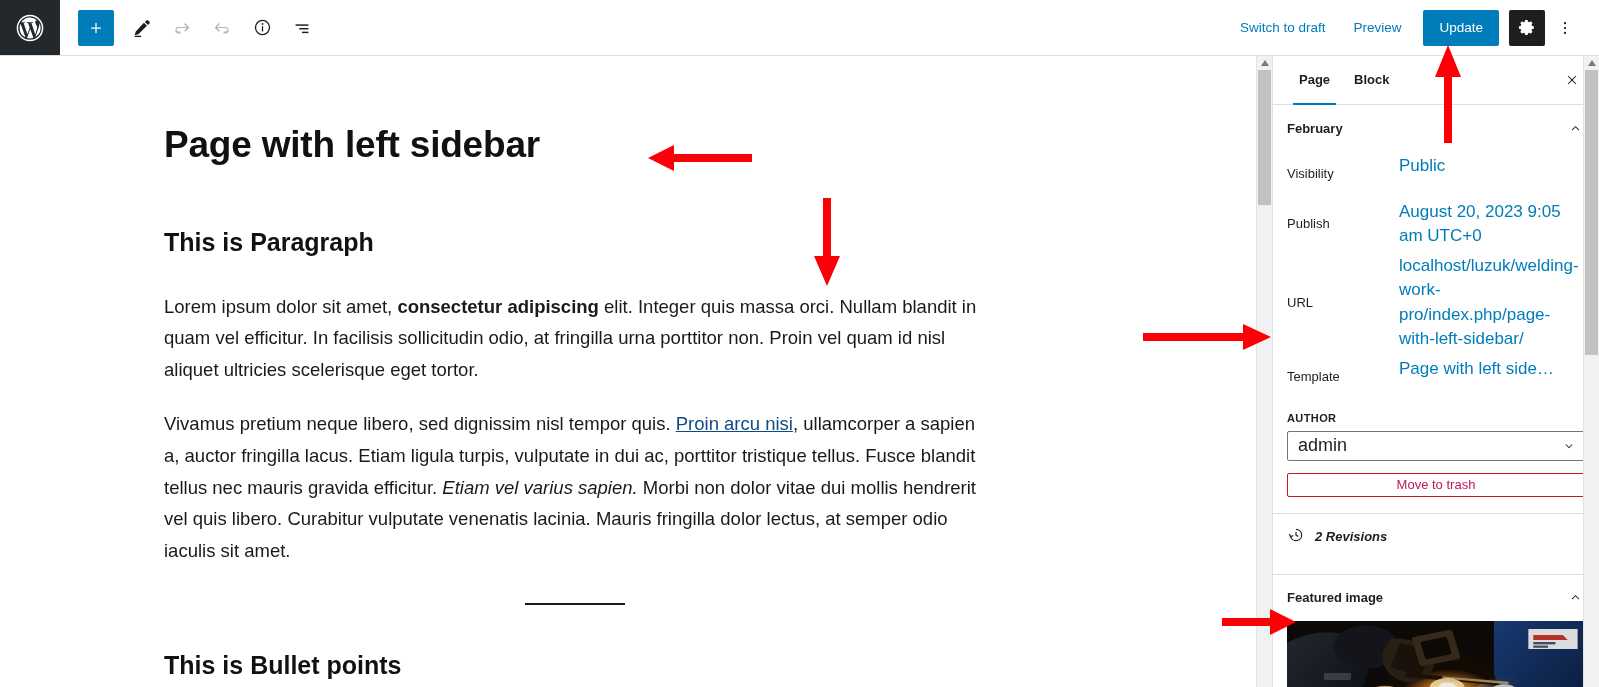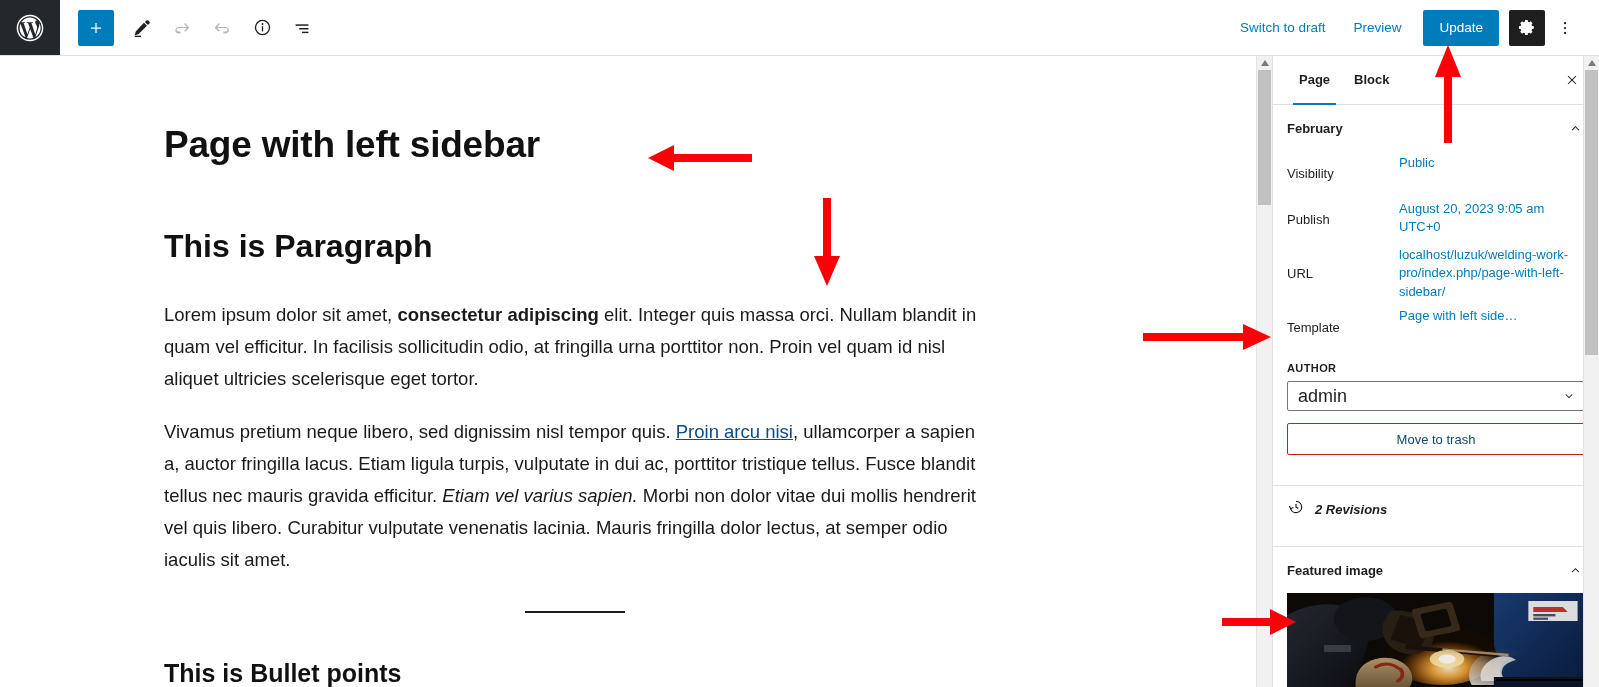--- a/index.html
+++ b/index.html
@@ -150,21 +150,21 @@
   }
   .post-title {
     font-size: 37px;
     font-weight: 700;
     letter-spacing: -0.2px;
     margin: 0 0 60px 0;
     color: #111111;
     line-height: 1.15;
   }
   .h2 {
-    font-size: 32px;
+    font-size: 25px;
     font-weight: 700;
     margin: 0 0 34px 0;
     color: #111111;
     line-height: 1.2;
   }
   .para {
     font-size: 18.5px;
     line-height: 1.72;
     color: #1a1a1a;
     margin: 0 0 22px 0;
@@ -340,21 +340,21 @@
   .meta-label {
     width: 112px;
     flex: 0 0 112px;
     font-size: 13px;
     color: #1e1e1e;
     line-height: 1.5;
     align-self: center;
   }
   .meta-value {
     flex: 1 1 auto;
-    font-size: 13px;
+    font-size: 17px;
     color: #007cba;
     line-height: 1.45;
     cursor: pointer;
     word-break: break-word;
   }
   .meta-value.multiline { line-height: 1.42; }
 
   .author-block { padding: 4px 14px 0 14px; }
   .author-label {
     font-size: 11px;
@@ -381,26 +381,26 @@
   .select-box .sel-caret {
     position: absolute;
     right: 8px;
     top: 50%;
     transform: translateY(-50%);
     display: flex;
   }
   .select-box .sel-caret svg { fill: #1e1e1e; }
 
   .trash-btn {
-    margin: 12px 14px 16px 14px;
-    height: 32px;
+    margin: 12px 14px 2px 14px;
+    height: 24px;
     border: 1px solid #cc1818;
     border-radius: 2px;
     background: #fff;
-    color: #0c4a6e;
+    color: #be185d;
     font-size: 13px;
     width: calc(100% - 28px);
     cursor: pointer;
     font-family: "Liberation Sans", sans-serif;
   }
 
   .divider { border-top: 1px solid #e0e0e0; margin-top: 14px; }
 
   .revisions-row {
     display: flex;

